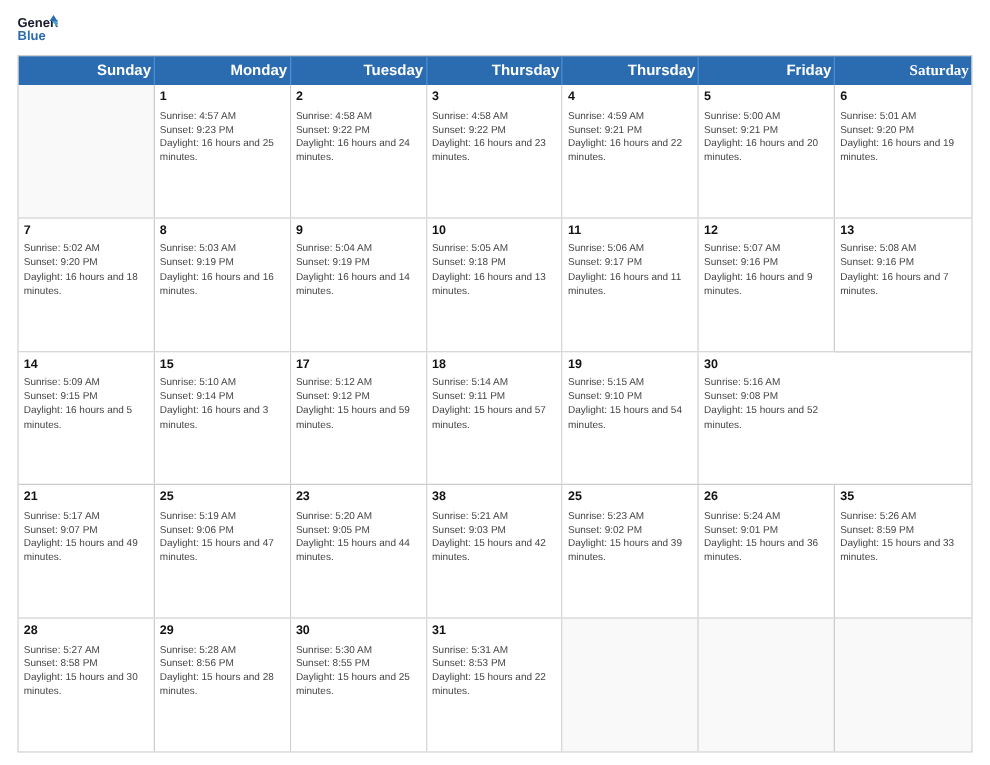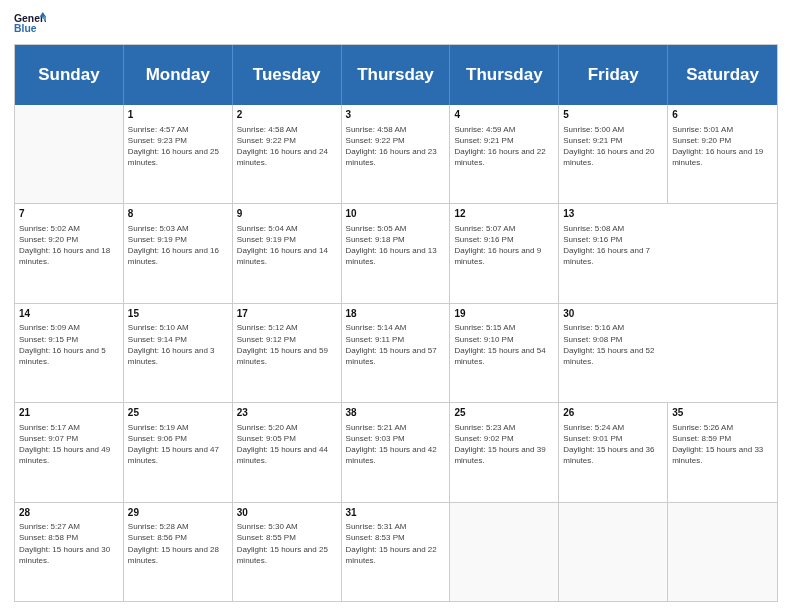--- a/index.html
+++ b/index.html
@@ -52,27 +52,27 @@
       flex-direction: column;
       border: 1px solid #ccc;
     }
     .cal-header {
       display: grid;
       grid-template-columns: repeat(7, 1fr);
       background: #2b6cb0;
     }
     .cal-header-cell {
       color: #fff;
-      font-size: 17px;
+      font-size: 12px;
       font-weight: bold;
-      text-align: center;
-      padding: 20px 2px;
+      text-align: right;
+      padding: 4px 2px;
       border-right: 1px solid #4a8fd4;
     }
-    .cal-header-cell:last-child { border-right: none; }
+    .cal-header-cell:last-child { border-right: none; font-family: Liberation Serif, serif; }
     .cal-body {
       flex: 1;
       display: flex;
       flex-direction: column;
     }
     .cal-row {
       display: grid;
       grid-template-columns: repeat(7, 1fr);
       flex: 1;
       border-top: 1px solid #ccc;
@@ -171,20 +171,24 @@
           </div>
           <div class="cal-cell">
             <div class="day-num">9</div>
             <div class="cell-info">Sunrise: 5:04 AM<br>Sunset: 9:19 PM<br>Daylight: 16 hours and 14 minutes.</div>
           </div>
           <div class="cal-cell">
             <div class="day-num">10</div>
             <div class="cell-info">Sunrise: 5:05 AM<br>Sunset: 9:18 PM<br>Daylight: 16 hours and 13 minutes.</div>
           </div>
           <div class="cal-cell">
+            <div class="day-num">11</div>
+            <div class="cell-info">Sunrise: 5:06 AM<br>Sunset: 9:17 PM<br>Daylight: 16 hours and 11 minutes.</div>
+          </div>
+          <div class="cal-cell">
             <div class="day-num">12</div>
             <div class="cell-info">Sunrise: 5:07 AM<br>Sunset: 9:16 PM<br>Daylight: 16 hours and 9 minutes.</div>
           </div>
           <div class="cal-cell">
             <div class="day-num">13</div>
             <div class="cell-info">Sunrise: 5:08 AM<br>Sunset: 9:16 PM<br>Daylight: 16 hours and 7 minutes.</div>
           </div>
         </div>
         <div class="cal-row">
           <div class="cal-cell">

